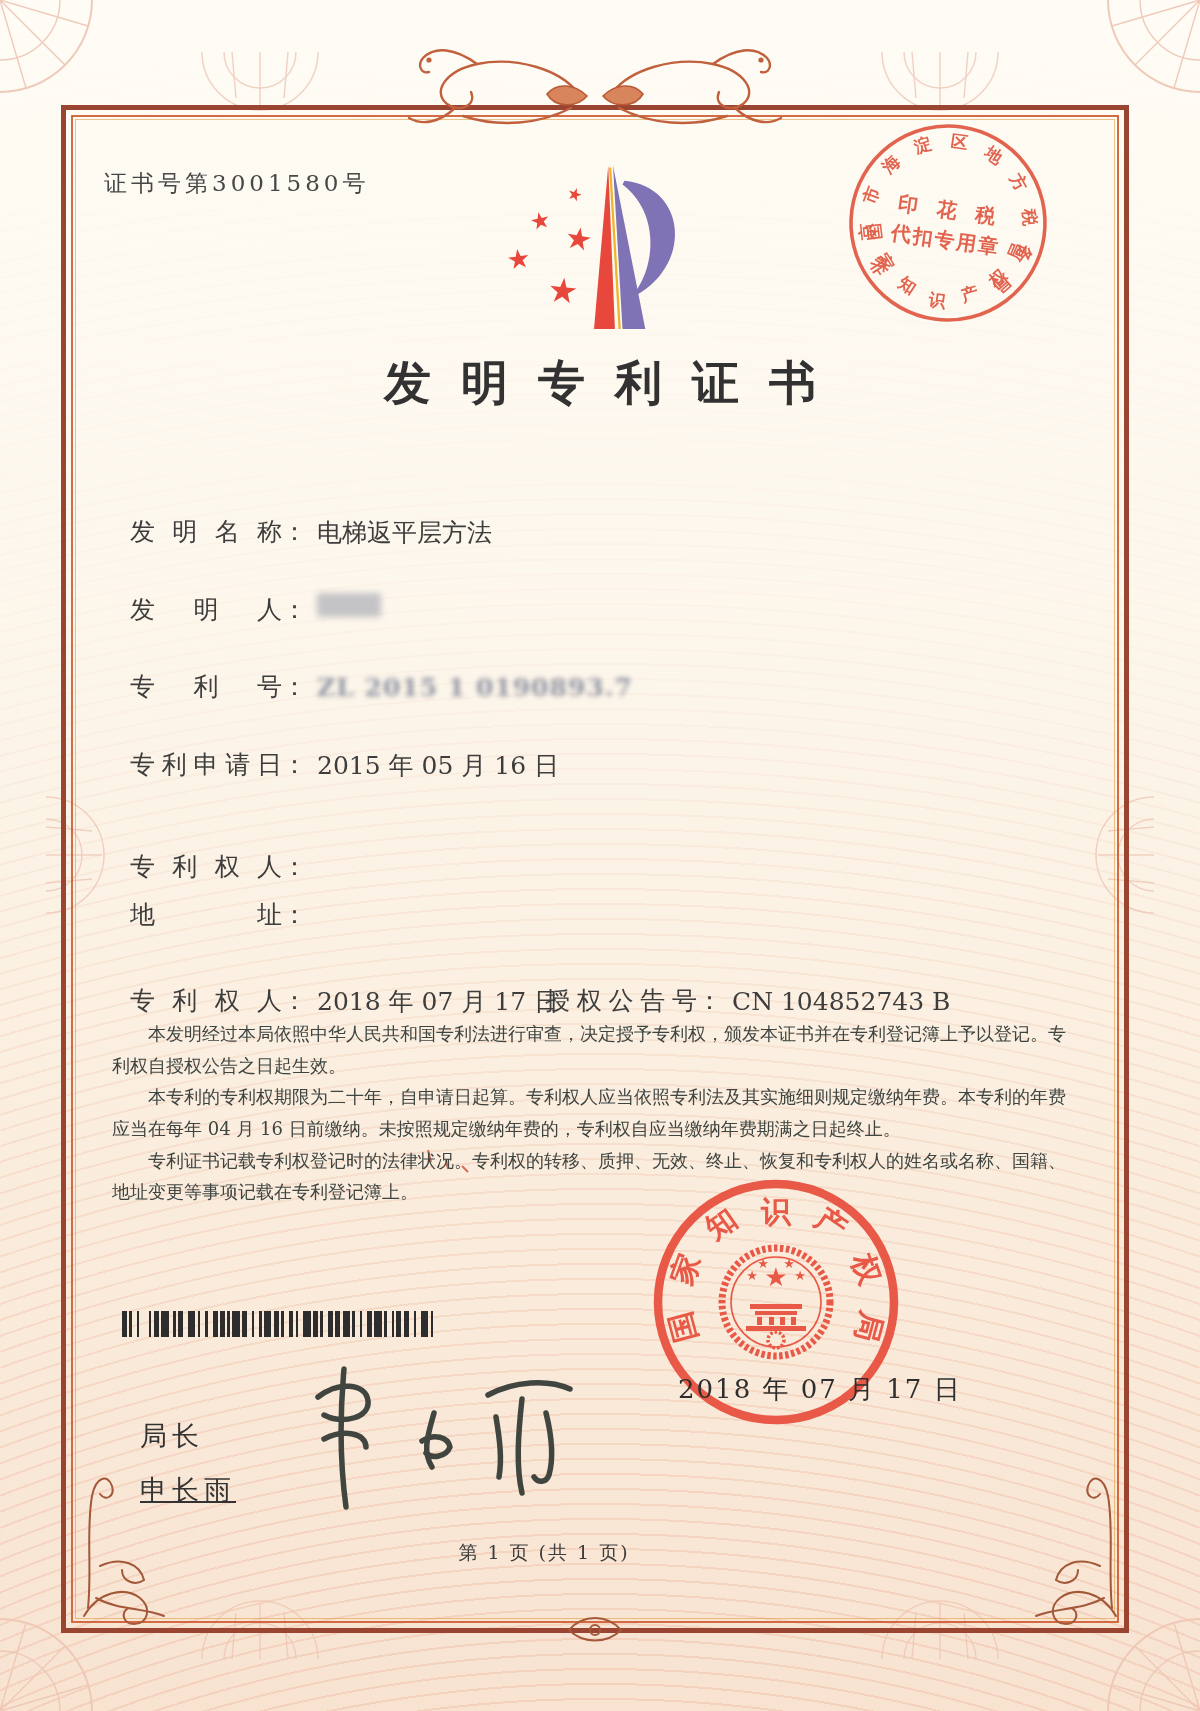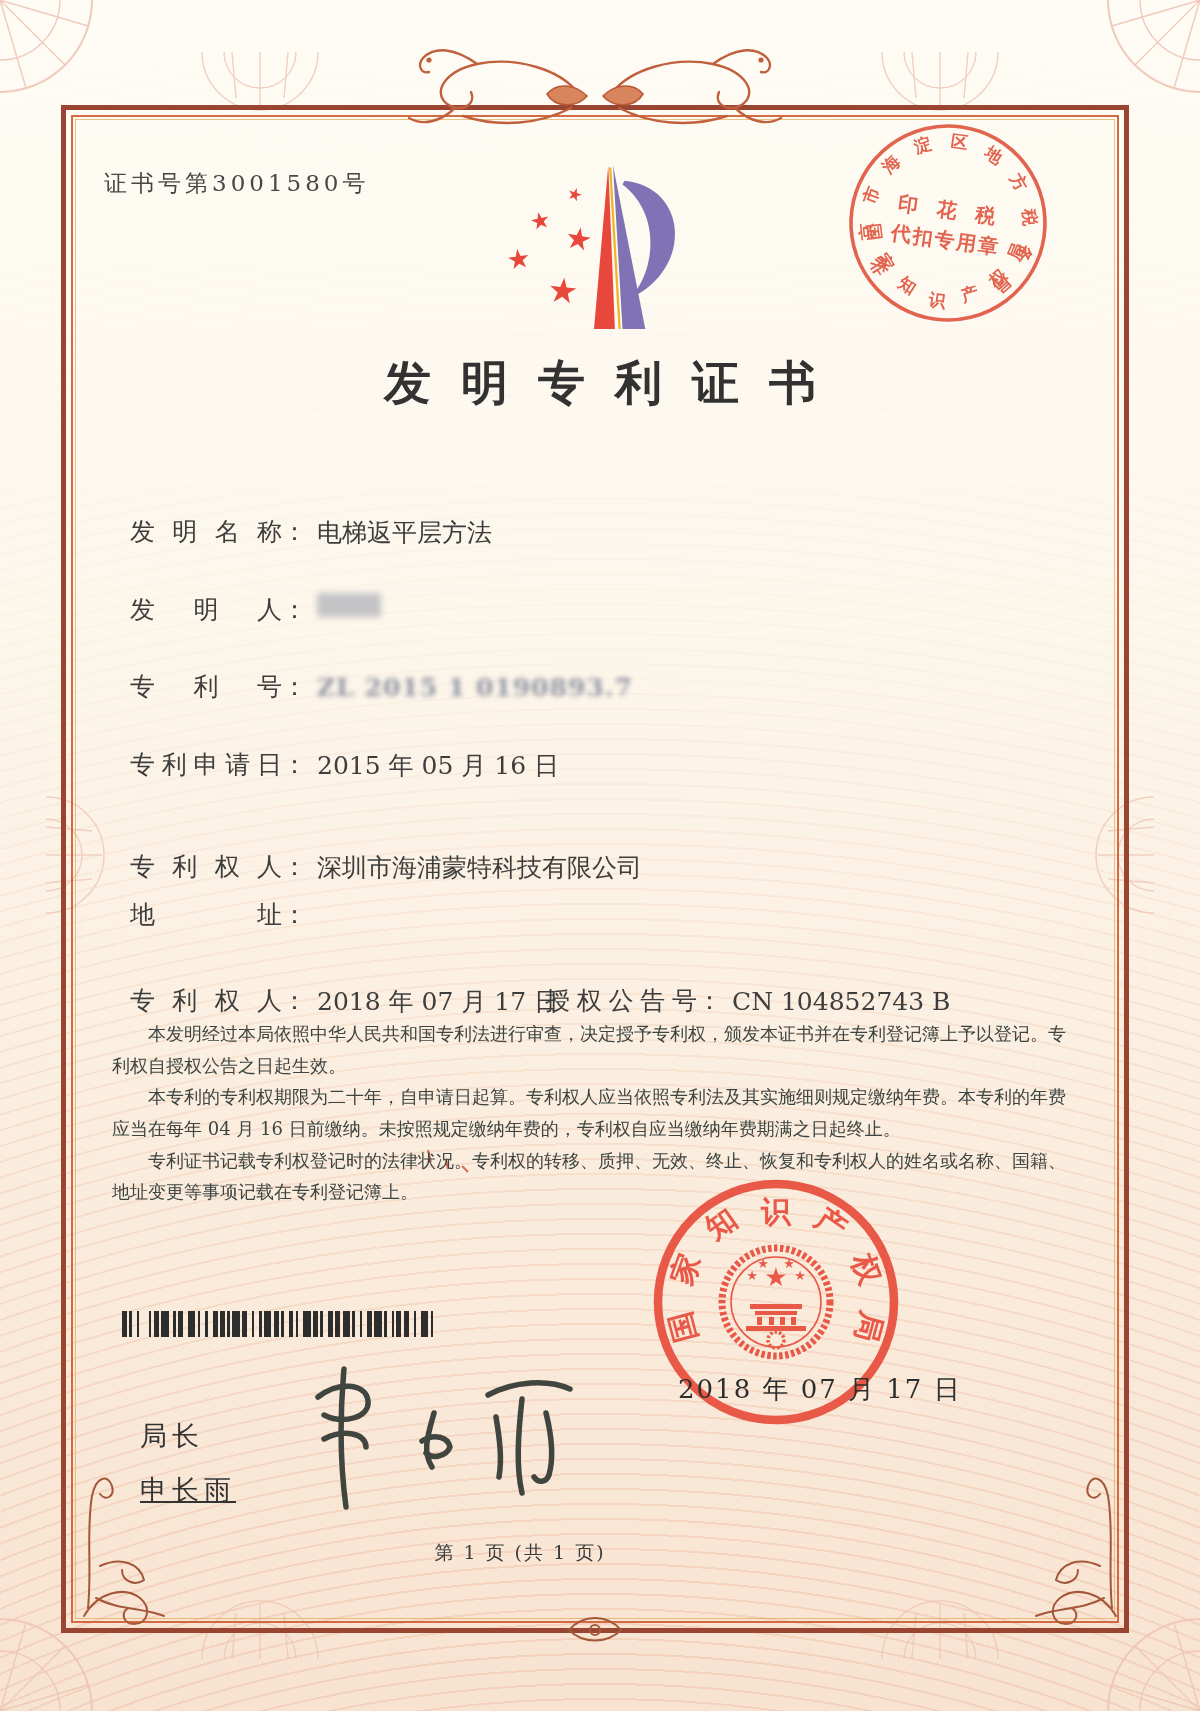--- a/index.html
+++ b/index.html
@@ -30,21 +30,21 @@
                   filter:blur(3px);border-radius:2px;vertical-align:middle;}
   
   #body-text{left:112px;top:1018px;width:968px;font-size:18px;line-height:1.76;color:#3e4440;}
   #body-text p{margin:0;text-indent:2em;}
   
   #barcode{left:122px;top:1311px;width:338px;height:26px;overflow:hidden;}
   
   #director-title{left:140px;top:1418px;font-size:27px;letter-spacing:5px;color:#333;}
   #director-name{left:140px;top:1472px;font-size:27px;letter-spacing:5px;color:#333;text-decoration:underline;}
   #seal-date{left:678px;top:1372px;font-size:26px;letter-spacing:2px;color:#2e2e2e;}
-  #footer{left:0;top:1540px;width:1040px;text-align:center;font-size:19px;letter-spacing:2px;color:#3c3c3c;}
+  #footer{left:0;top:1540px;width:1040px;text-align:center;font-size:19px;letter-spacing:2px;color:#3c3c3c;padding-left:24px;}
   svg{display:block;}
 </style>
 </head>
 <body>
 
 <div id="page">
   <div id="waves"></div>
 
   <svg class="abs" width="1200" height="1711" viewBox="0 0 1200 1711" style="left:0;top:0">
 
@@ -220,21 +220,20 @@
     <span class="val blurred">ZL 2015 1 0190893.7</span>
   </div>
   <div class="abs row" style="top:748px">
     <span class="lbl">专利申请日</span>
       <span class="colon">：</span>
     <span class="val">2015 年 05 月 16 日</span>
   </div>
   <div class="abs row" style="top:850px">
     <span class="lbl">专利权人</span>
       <span class="colon">：</span>
-    <span class="val">深圳市海浦蒙特科技有限公司</span>
   </div>
   <div class="abs row" style="top:898px">
     <span class="lbl">地址</span>
       <span class="colon">：</span>
   </div>
   <div class="abs row" style="top:984px">
     <span class="lbl">专利权人</span>
       <span class="colon">：</span>
     <span class="val">2018 年 07 月 17 日</span>
   </div>

